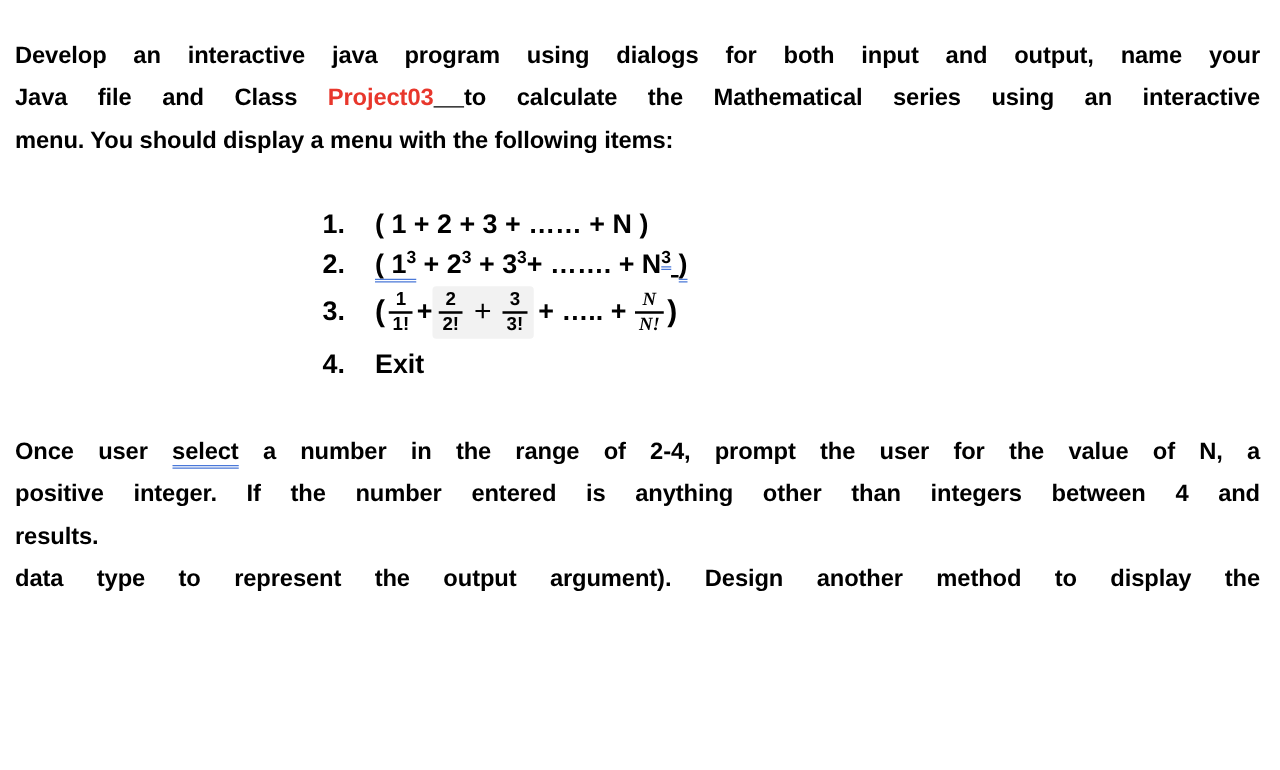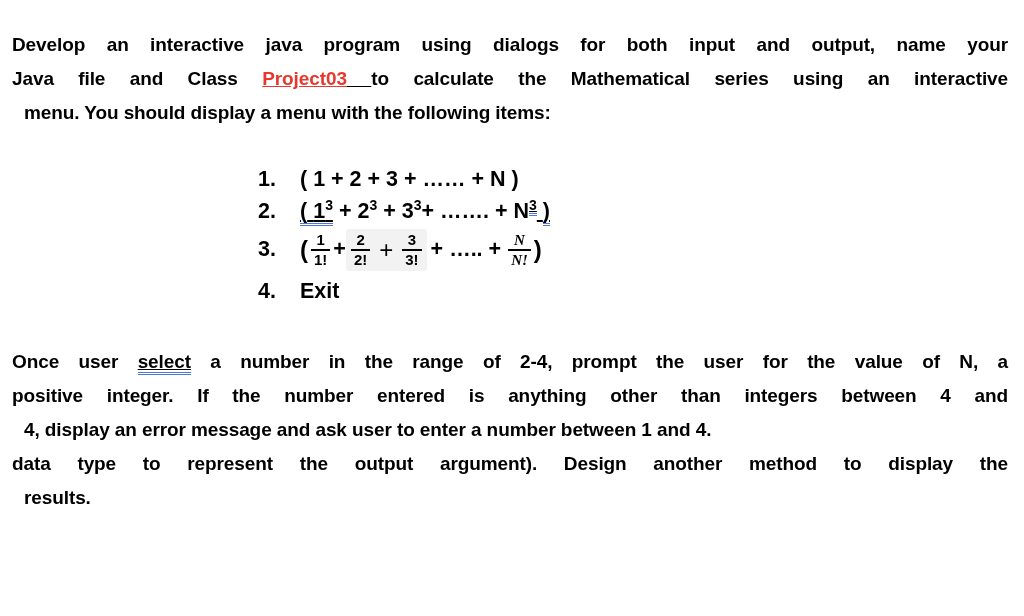--- a/index.html
+++ b/index.html
@@ -26,39 +26,36 @@
     letter-spacing: -0.1px;
   }
   .para .line {
     display: block;
     text-align: justify;
     text-align-last: justify;
     white-space: nowrap;
   }
   .para .line.last {
     text-align-last: left;
-    margin-left: 12px;
   }
   .p1 { top: 28px; }
   .p2 { top: 345px; }
 
   .link-red {
     color: #e8372c;
-    text-decoration: underline;
     text-decoration-color: #e8372c;
     margin-top: 40px;
   }
   .trail-underline {
     text-decoration: underline;
     text-decoration-color: #000;
   }
   .spell-mark {
     border-bottom: 3px double #4a78d8;
     padding-bottom: 0px;
-    text-decoration: underline;
   }
 
   .menu {
     position: absolute;
     left: 258px;
     top: 167px;
     font-size: 21.5px;
     font-weight: bold;
   }
   .menu-item {
@@ -182,16 +179,15 @@
 
   <div class="menu-item mi-4">
     <span class="menu-num">4.</span>
     <span>Exit</span>
   </div>
 </div>
 
 <div class="para p2">
   <span class="line"><span>Once user</span> <span class="spell-mark">select</span> <span>a number in the range of 2-4, prompt the user for the value of N, a</span></span>
   <span class="line">positive integer. If the number entered is anything other than integers between 4 and</span>
-  <span class="line last">4, display an error message and ask user to enter a number between 1 and 4.</span>
+  <span class="line last">results.</span>
   <span class="line">data type to represent the output argument). Design another method to display the</span>
-  <span class="line last">results.</span>
 </div>
 
 </body></html>

